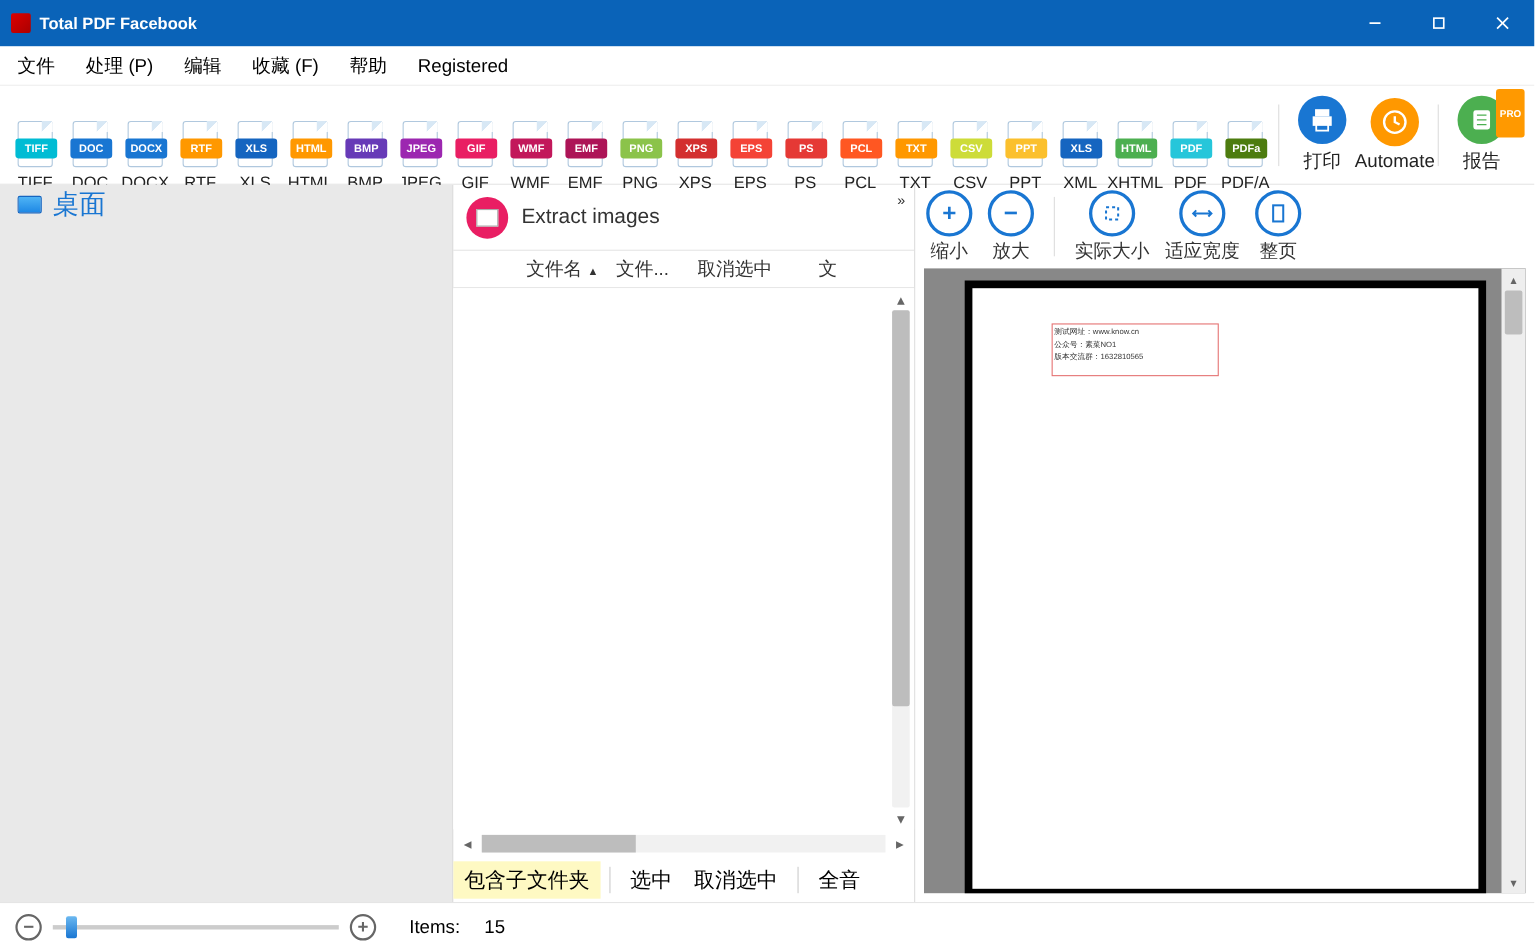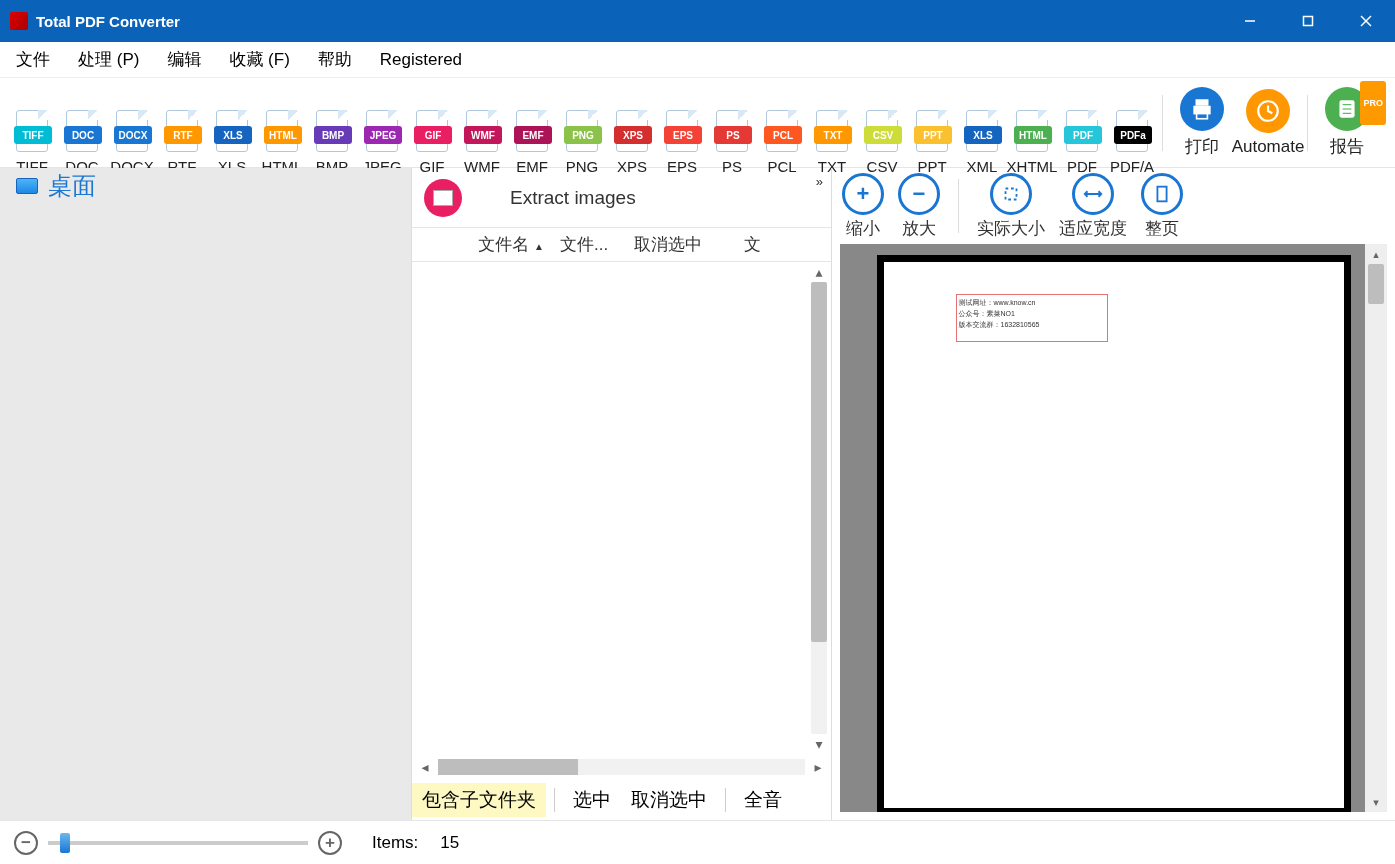--- a/index.html
+++ b/index.html
@@ -27,21 +27,21 @@
 .pro-badge { position: absolute; top: -6px; right: -6px; background: #f90; color: #fff; font-size: 9px; font-weight: bold; border-radius: 3px; padding: 17px 3px; }
 .main-area { flex: 1; display: flex; overflow: hidden; }
 .left-pane { width: 412px; background: #e9e9e9; border-right: 1px solid #ddd; }
 .tree-item { height: 36px; display: flex; align-items: center; padding: 0 16px; background: #e9e9e9; gap: 10px; font-size: 24px; color: #1976d2; }
 .tree-icon { width: 22px; height: 16px; background: linear-gradient(180deg,#4fb4f5,#1e88e5); border: 1px solid #1565c0; border-radius: 2px; }
 .middle-pane { flex: 0 0 420px; display: flex; flex-direction: column; border-right: 1px solid #ddd; }
 .mid-header { height: 60px; display: flex; align-items: center; padding: 0 12px; gap: 12px; position: relative; border-bottom: 1px solid #e5e5e5; }
 .collapse-icon { position: absolute; top: 6px; right: 8px; font-size: 13px; color: #333; }
 .extract-icon { width: 38px; height: 38px; border-radius: 50%; background: #e91e63; display: flex; align-items: center; justify-content: center; }
 .extract-icon .inner { width: 20px; height: 16px; background: #fff; border: 1px solid #aaa; position: relative; }
-.mid-header-text { font-size: 19px; color: #333; margin-left: 36px; }
+.mid-header-text { font-size: 19px; color: #333; }
 .col-headers { height: 34px; display: flex; align-items: center; border-bottom: 1px solid #e5e5e5; font-size: 17px; color: #333; }
 .col-headers .col { padding: 0 8px; }
 .col-headers .sort { font-size: 10px; }
 .file-area { flex: 1; position: relative; background: #fff; }
 .vscroll { position: absolute; right: 0; top: 0; bottom: 0; width: 24px; display: flex; flex-direction: column; align-items: center; }
 .vscroll .arr { width: 20px; height: 20px; display: flex; align-items: center; justify-content: center; color: #666; }
 .vscroll .track { flex: 1; width: 16px; background: #f1f1f1; border-radius: 2px; position: relative; }
 .vscroll .thumb { position: absolute; top: 0; width: 16px; height: 360px; background: #bdbdbd; border-radius: 2px; }
 .hscroll { height: 26px; display: flex; align-items: center; }
 .hscroll .arr { width: 26px; display: flex; align-items: center; justify-content: center; color: #666; }
@@ -76,21 +76,21 @@
 .c-icon { width: 24px; height: 24px; border: 2px solid; border-radius: 50%; display: flex; align-items: center; justify-content: center; font-size: 12px; font-weight: bold; }
 .c-email { border-color: #2e7d32; color: #2e7d32; }
 .c-fb { border-color: #1976d2; color: #1976d2; }
 .c-yt { border-color: #d32f2f; color: #d32f2f; }
 </style>
 </head>
 <body>
 
 <div class="titlebar">
   <div class="app-icon"></div>
-  <div class="title">Total PDF Converter</div>
+  <div class="title">Total PDF Facebook</div>
   <div class="win-controls">
     <div class="wc">
         <svg viewBox="0 0 12 12">
           <line x1="1" y1="6" x2="11" y2="6" stroke="#fff" stroke-width="1.5"></line>
         </svg>
       </div>
     <div class="wc">
         <svg viewBox="0 0 12 12">
           <rect x="1.5" y="1.5" width="9" height="9" fill="none" stroke="#fff" stroke-width="1.5"></rect>
         </svg>
@@ -288,21 +288,21 @@
     <div class="page"></div>
           <div class="fold"></div>
     <div class="badge" style="background:#26c6da">PDF</div>
   </div>
   <div class="tool-label">PDF</div>
       </div>
       <div class="tool">
         <div class="tool-icon">
     <div class="page"></div>
           <div class="fold"></div>
-    <div class="badge" style="background:#000000">PDFa</div>
+    <div class="badge" style="background:#4d7c0f">PDFa</div>
   </div>
   <div class="tool-label">PDF/A</div>
       </div>
     </div>
   <div class="tool-sep"></div>
   <div class="tool-big">
     <div class="circ" style="background:#1976d2;">
       <svg width="26" height="26" viewBox="0 0 24 24">
           <rect x="6" y="3" width="12" height="6" fill="#fff"></rect>
           <rect x="4" y="9" width="16" height="8" fill="#fff"></rect>

